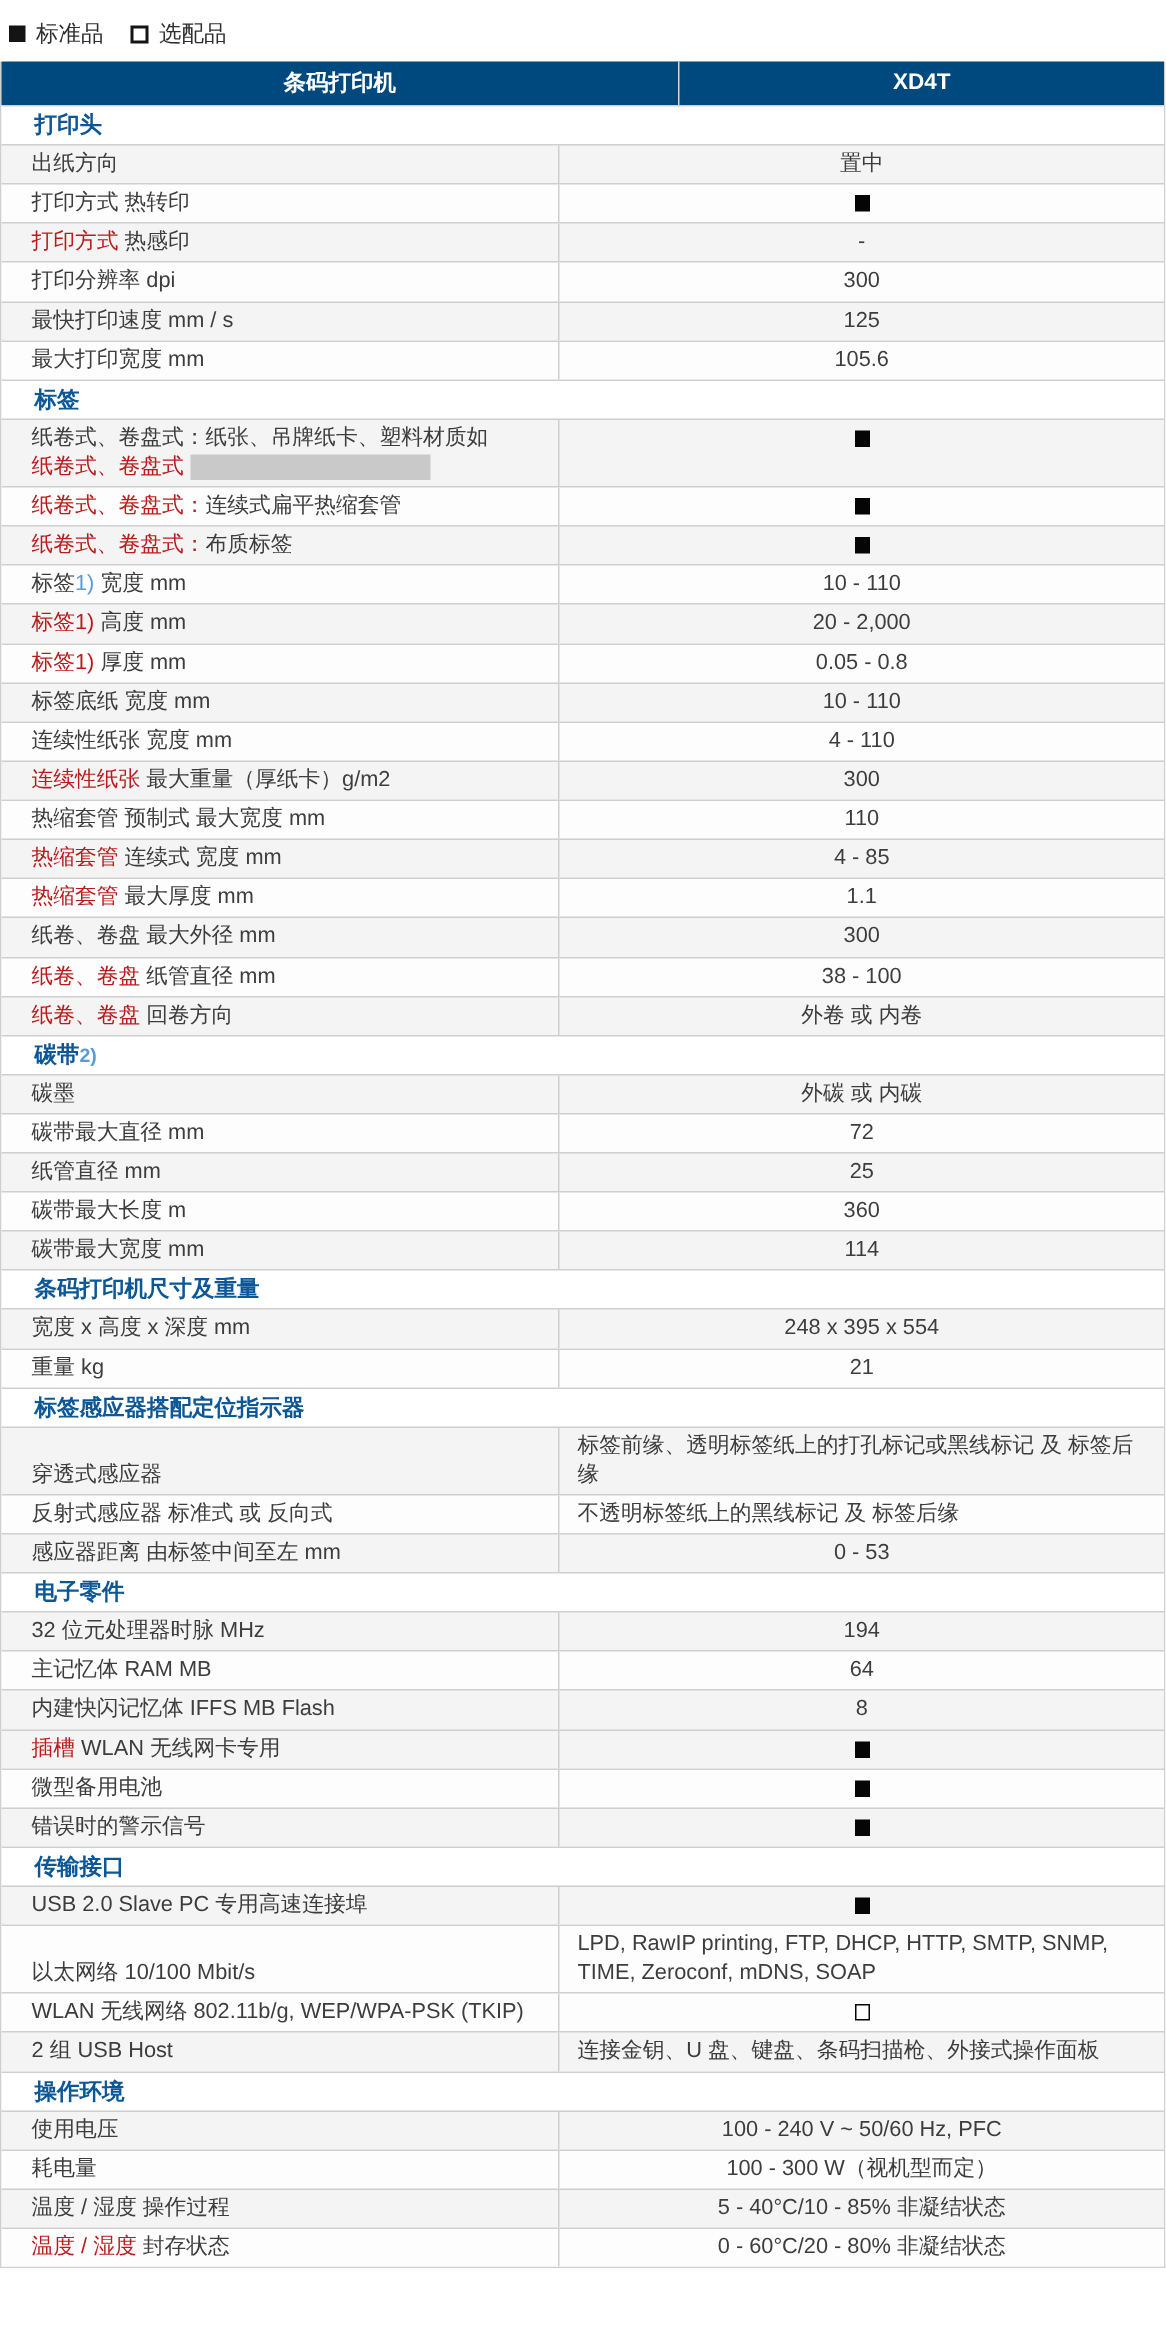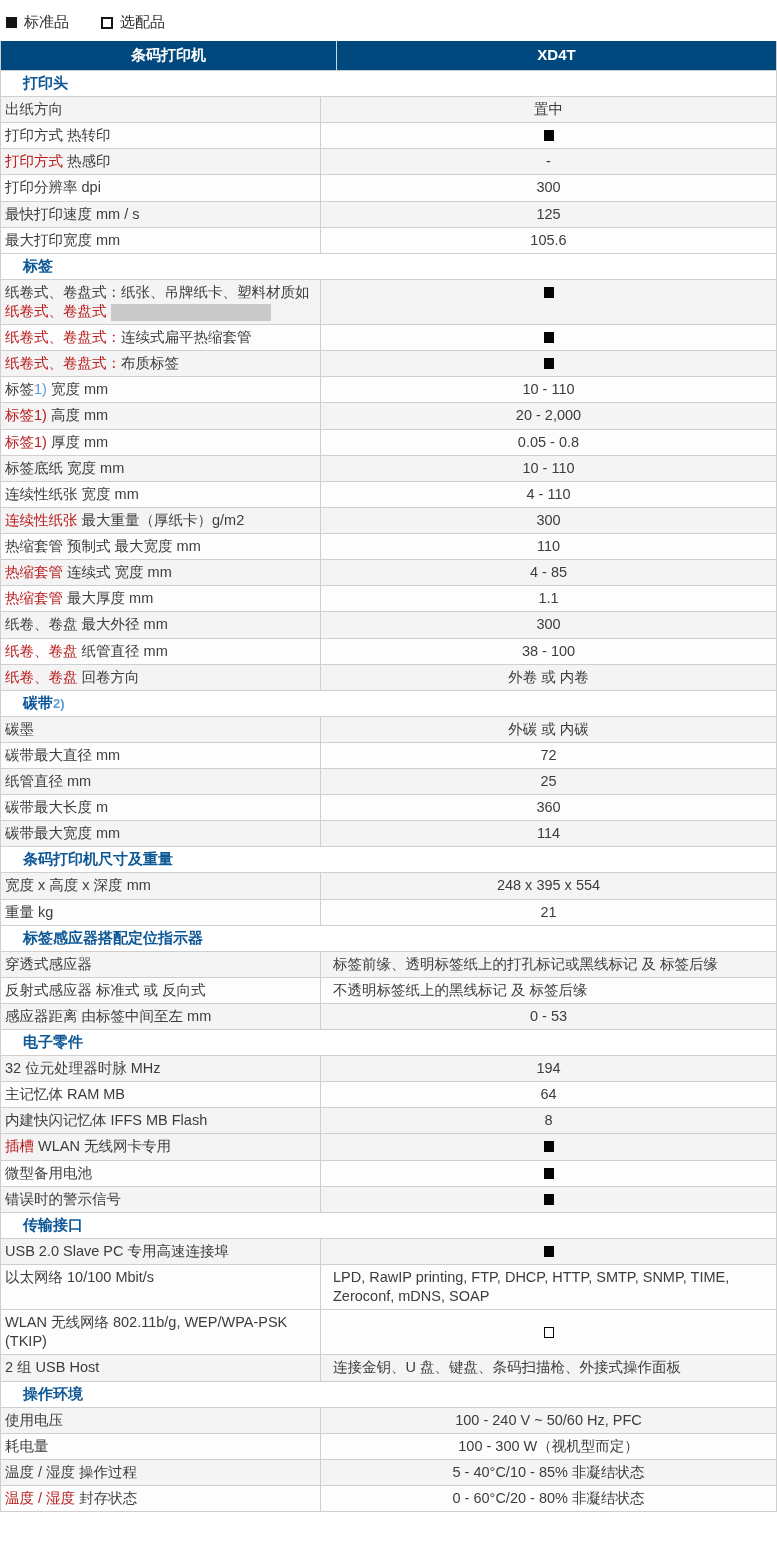--- a/index.html
+++ b/index.html
@@ -3,55 +3,55 @@
 <meta charset="utf-8">
 <style>
   html,body{margin:0;padding:0;background:#fff;}
   body{
     width:777px;
     font-family:"Liberation Sans","DejaVu Sans",sans-serif;
     color:#3d3d3d;
     -webkit-font-smoothing:antialiased;
   }
   .legend{
-    display:flex;align-items:center;gap:32px;
+    display:flex;align-items:center;gap:18px;
     padding:13px 0 9px 6px;font-size:15px;color:#2e2e2e;
   }
   .legend-item{display:flex;align-items:center;gap:7px;}
   .sq-filled{display:inline-block;width:11px;height:11px;background:#141414;}
   .sq-hollow{display:inline-block;width:8px;height:8px;border:2px solid #141414;background:transparent;}
 
   .spec-table{
     border:1px solid var(--border-col,#cfcfcf);
     border-top:none;
     box-sizing:border-box;
   }
   .thead{display:flex;background:var(--header-bg,#00497e);color:#fff;font-weight:bold;font-size:15px;}
   .thead .hcell{box-sizing:border-box;padding:5px 4px;text-align:center;}
-  .thead .hleft{width:336px;border-right:1px solid #cfd6dd;}
+  .thead .hleft{width:452px;border-right:1px solid #cfd6dd;}
   .thead .hright{flex:1;}
 
   .section-row{
     border-top:1px solid var(--border-col,#cfcfcf);
     background:#ffffff;
     min-height:26px;box-sizing:border-box;
     display:flex;align-items:center;
     padding:3px 22px;
     font-size:15px;font-weight:bold;color:var(--section-col,#0d5796);
   }
   .section-row .sup-blue{font-size:13px;}
 
   .row{display:flex;border-top:1px solid var(--border-col,#cfcfcf);min-height:25px;font-size:14.5px;line-height:1.32;}
   .row.gray{background:#f4f4f5;}
   .row.white{background:#fdfdfd;}
   .row .label{
-    width:320px;box-sizing:border-box;
+    width:372px;box-sizing:border-box;
     border-right:1px solid var(--border-col,#cfcfcf);
-    padding:3px 8px 3px 4px;
-    display:flex;align-items:flex-start;
+    padding:3px 8px 3px 20px;
+    display:flex;align-items:flex-end;
   }
   .row .value{
     flex:1;box-sizing:border-box;
     display:flex;align-items:center;justify-content:center;
     text-align:center;padding:3px 12px;
   }
   .row.left-val .value{justify-content:flex-start;text-align:left;}
   .row.vtop .value{align-items:flex-start;padding-top:7px;}
   .lab-inner{width:100%;}
   .ghost{color:#b91c1c;}

